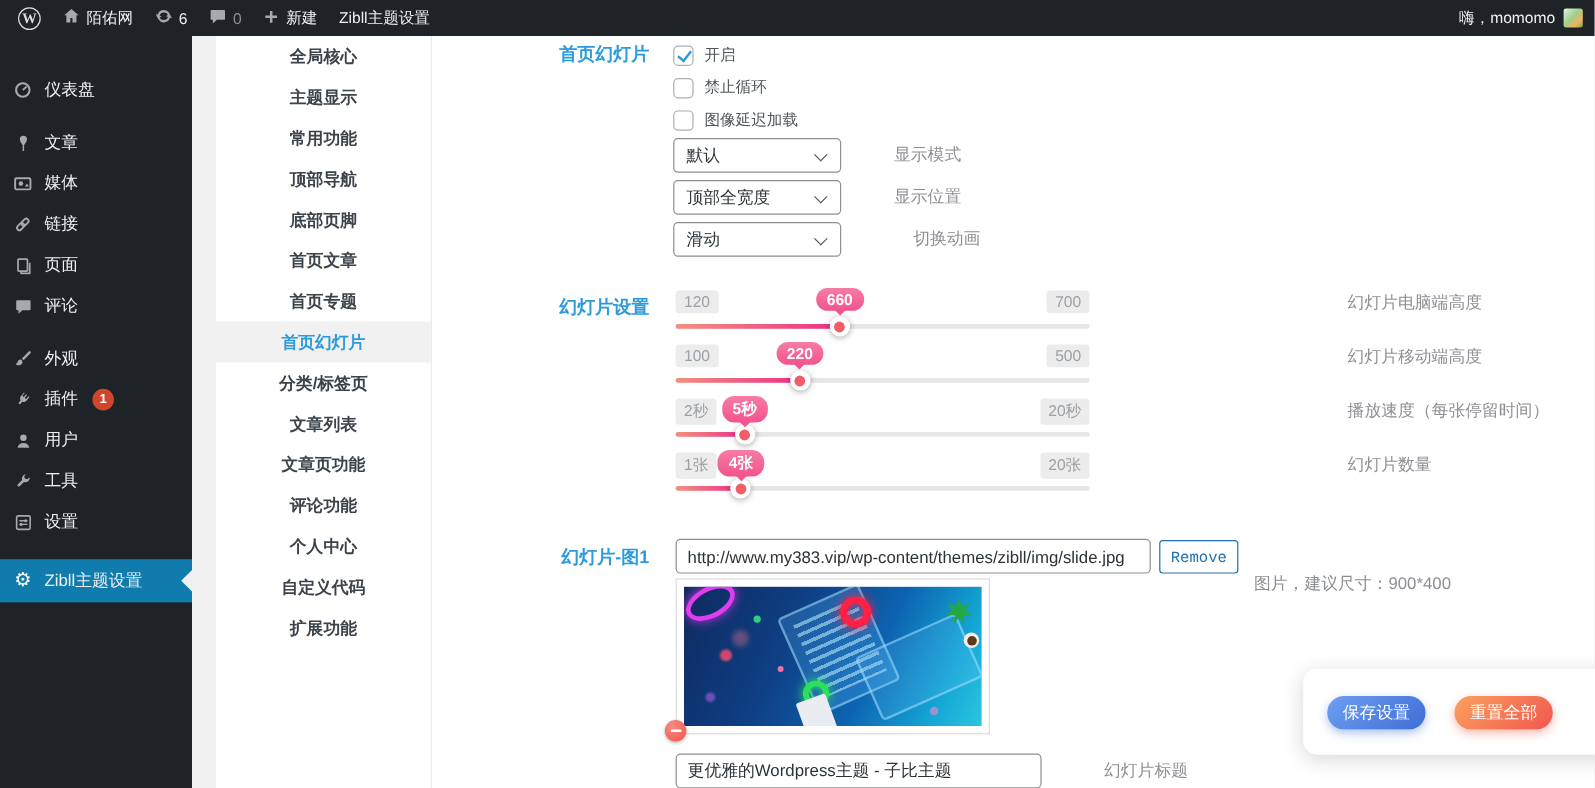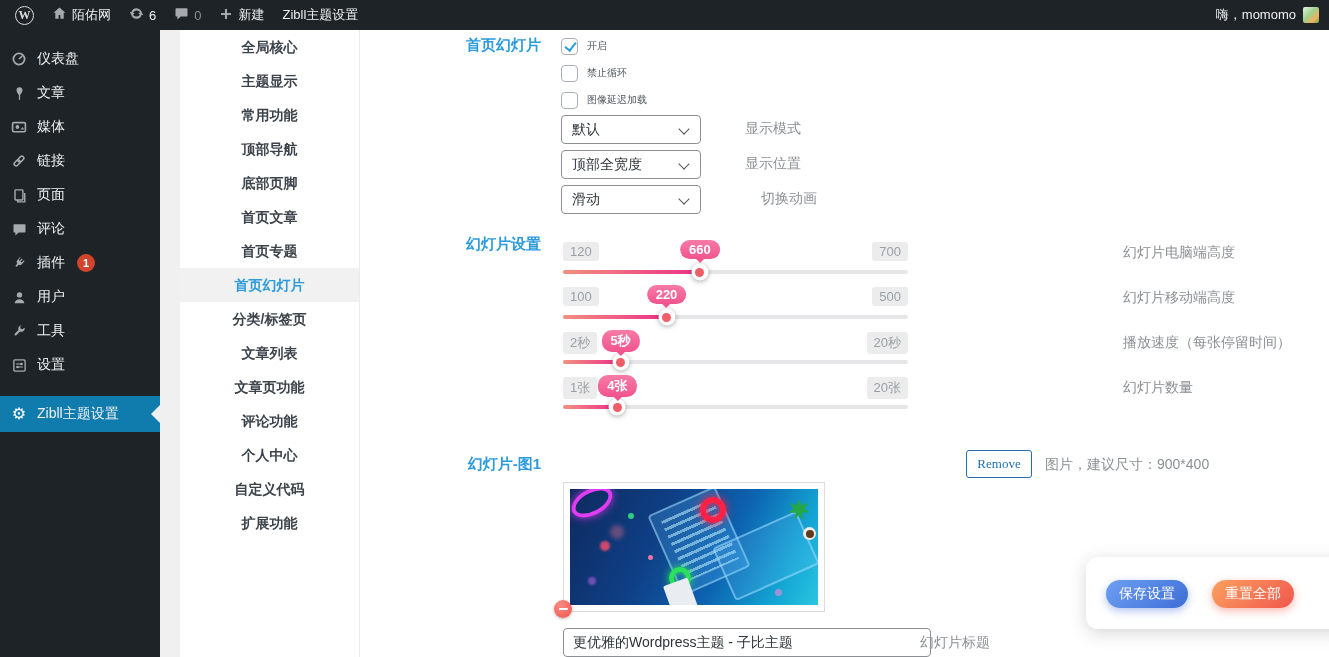--- a/index.html
+++ b/index.html
@@ -20,21 +20,21 @@
   .avatar { width:16px; height:16px; border-radius:2px; background:linear-gradient(135deg,#e8f2e4 0%,#9fd08a 45%,#f2b25e 75%,#6aa84f 100%); }
 
   
   .wp-side { position:absolute; left:0; top:30px; width:160px; height:627px; background:#1d2327; z-index:40; }
   .side-item { position:relative; display:flex; align-items:center; gap:9px; height:34px; padding-left:10px;
                color:#f0f0f1; font-size:14px; cursor:pointer; }
   .side-item .ic { width:18px; display:flex; justify-content:center; color:#a7aaad; }
   .side-item .ic svg { fill:currentColor; }
   .side-item.active { background:#0f7cad; }
   .side-item.active .ic { color:#ffffff; }
-  .gap-lg { }
+  .gap-lg { margin-top:10px; }
   .badge { display:inline-flex; align-items:center; justify-content:center; min-width:18px; height:18px;
            border-radius:50%; background:#d0452c; color:#fff; font-size:11px; font-weight:bold; margin-left:3px; }
   .callout { position:absolute; right:0; top:50%; transform:translateY(-50%); width:0; height:0;
              border-top:9px solid transparent; border-bottom:9px solid transparent; border-right:9px solid #f0f0f1; }
   .collapse { color:#a7aaad; }
   .circ-ic { width:15px; height:15px; border-radius:50%; background:#a7aaad; display:flex; align-items:center;
              justify-content:center; }
   .circ-ic span { width:0; height:0; border-top:4px solid transparent; border-bottom:4px solid transparent;
                   border-right:5px solid #1d2327; margin-right:1px; }
   .gear-glyph { font-size:16px; line-height:1; }
@@ -43,21 +43,21 @@
   .panel { position:absolute; left:180px; top:30px; width:1149px; height:627px; background:#ffffff; }
 
   
   .tmenu { position:absolute; left:180px; top:30px; width:180px; height:627px; background:#fff; border-right:1px solid #ececec; z-index:5; }
   .tmenu-item { height:34px; line-height:34px; text-align:center; font-size:14px; font-weight:bold; color:#3c434a; cursor:pointer; }
   .tmenu-item.active { background:#f1f1f1; color:#2b9bdb; }
 
   
   .content { position:absolute; left:360px; top:30px; width:969px; height:627px; }
   .sec-label { position:absolute; left:0; width:181px; text-align:right; font-size:15px; font-weight:bold; color:#2b9bdb; }
-  .row-label { font-size:10px; color:#50575e; }
+  .row-label { font-size:13px; color:#50575e; }
   .desc { font-size:14px; color:#8c8f94; }
 
   
   .chk-row { position:absolute; display:flex; align-items:center; gap:9px; height:22px; }
   .chk { width:17px; height:17px; border:1px solid #aab0b6; border-radius:4px; background:#fff; position:relative; cursor:pointer; }
   .chk.checked::after { content:""; position:absolute; left:5px; top:1px; width:5px; height:9px;
       border-right:2px solid #2b9bdb; border-bottom:2px solid #2b9bdb; transform:rotate(38deg); }
 
   
   .sel { position:absolute; width:140px; height:29px; border:1px solid #8c8f94; border-radius:4px; background:#fff;
@@ -77,21 +77,21 @@
   .sl-handle { position:absolute; top:50%; transform:translate(-50%,-50%); width:17px; height:17px; border-radius:50%;
       background:#fff; box-shadow:0 1px 5px rgba(0,0,0,.35); cursor:grab; }
   .sl-handle::after { content:""; position:absolute; left:50%; top:50%; transform:translate(-50%,-50%);
       width:9px; height:9px; border-radius:50%; background:#f25e68; }
   .sl-desc { position:absolute; left:560px; top:2px; white-space:nowrap; }
 
   
   .tinput { position:absolute; height:29px; border:1px solid #8c8f94; border-radius:4px; background:#fff;
             font-size:14px; color:#2c3338; padding:0 9px; font-family:inherit; }
   .btn-remove { position:absolute; width:66px; height:28px; background:#fff; border:1px solid #2271b1; border-radius:3px;
-            color:#2271b1; font-size:13px; cursor:pointer; font-family:Liberation Serif, serif; }
+            color:#2271b1; font-size:13px; cursor:pointer; font-family:Liberation Mono, monospace; }
 
   
   .thumb { position:absolute; left:203px; top:452px; width:262px; height:130px; background:#fff;
            border:1px solid #dcdcde; padding:6px; cursor:pointer; }
   .thumb-img { position:relative; width:100%; height:100%; overflow:hidden;
        background:linear-gradient(115deg,#0e2a5e 0%,#0f3f85 35%,#0d63b0 62%,#14a6d4 85%,#2bc6e0 100%); }
   .ring { position:absolute; border-radius:50%; }
   .r-red   { width:26px; height:26px; border:6px solid #ff2045; left:130px; top:8px;  box-shadow:0 0 10px #ff2045,inset 0 0 6px #ff2045; }
   .r-green { width:22px; height:22px; border:5px solid #2be05a; left:99px; top:78px; box-shadow:0 0 9px #2be05a,inset 0 0 5px #2be05a; }
   .r-mag   { width:44px; height:26px; border:4px solid #e03df0; border-radius:50%; left:172px; top:68px;
@@ -167,21 +167,21 @@
         <span>Zibll主题设置</span>
       </div>
     </div>
     <div class="bar-right">
       <span>嗨，momomo</span>
       <span class="avatar"></span>
     </div>
   </div>
 
   <div class="wp-side">
-    <div class="side-item" style="margin-top:12px">
+    <div class="side-item" style="margin-top:28px">
       <span class="ic">
         <svg width="16" height="16" viewBox="0 0 20 20">
             <circle cx="10" cy="10" r="7" fill="none" stroke="currentColor" stroke-width="2.2"></circle>
             <path d="M10 10 L14 6.5" stroke="currentColor" stroke-width="2"></path>
           </svg>
       </span>
         <span>仪表盘</span>
     </div>
     <div class="side-item gap-lg">
       <span class="ic">
@@ -222,20 +222,28 @@
       </span>
         <span>页面</span>
     </div>
     <div class="side-item">
       <span class="ic">
         <svg width="15" height="15" viewBox="0 0 20 20">
             <path fill="currentColor" d="M3 3h14a1 1 0 0 1 1 1v9a1 1 0 0 1-1 1H9l-4.5 4v-4H3a1 1 0 0 1-1-1V4a1 1 0 0 1 1-1z"></path>
           </svg>
       </span>
         <span>评论</span>
+    </div>
+    <div class="side-item gap-lg">
+      <span class="ic">
+        <svg width="16" height="16" viewBox="0 0 20 20">
+            <path fill="currentColor" d="M16.2 2.5 9 9.7l1.8 1.8 7.2-7.2c.5-.5.5-1.3 0-1.8s-1.3-.5-1.8 0zM8.2 10.8c-1.8-.2-3 .7-3.5 2.4-.3 1.2-1 1.8-2.2 2.1 1.3 1.8 5.3 2.4 6.8-.3.7-1.3.4-3-1.1-4.2z"></path>
+          </svg>
+      </span>
+        <span>外观</span>
     </div>
     <div class="side-item">
       <span class="ic">
         <svg width="15" height="15" viewBox="0 0 20 20">
             <path fill="currentColor" d="M6 3v4h2V3h1.5v4h2V3H13v5.2c0 2-1.2 3.5-2.8 4V15c0 1.6-2.4 1.6-2.4 0v-2.8C6.2 11.7 5 10.2 5 8.2V3z" transform="rotate(40 10 10)"></path>
           </svg>
       </span>
         <span>插件</span>
       <span class="badge">1</span>
     </div>
@@ -321,21 +329,21 @@
     <div class="sel" style="left:201px; top:120px">
       <span>顶部全宽度</span>
     </div>
     <div class="desc" style="position:absolute; left:385px; top:125px">显示位置</div>
 
     <div class="sel" style="left:201px; top:155px">
       <span>滑动</span>
     </div>
     <div class="desc" style="position:absolute; left:401px; top:160px">切换动画</div>
 
-    <div class="sec-label" style="top:205px">幻灯片设置</div>
+    <div class="sec-label" style="top:217px">幻灯片设置</div>
 
     <div class="slider" style="top:212px">
       <span class="mm-badge" style="left:0">120</span>
       <span class="sl-value" style="left: 39.6552%;">660</span>
       <span class="mm-badge" style="right:0">700</span>
       <div class="sl-track">
           <div class="sl-fill" style="width: 39.6552%;"></div>
           <div class="sl-handle" style="left: 39.6552%;"></div>
         </div>
       <span class="desc sl-desc">幻灯片电脑端高度</span>
@@ -369,22 +377,23 @@
       <span class="mm-badge" style="right:0">20张</span>
       <div class="sl-track">
           <div class="sl-fill" style="width: 15.7895%;"></div>
           <div class="sl-handle" style="left: 15.7895%;"></div>
         </div>
       <span class="desc sl-desc">幻灯片数量</span>
     </div>
 
     <div class="sec-label" style="top:425px">幻灯片-图1</div>
 
+    <input class="tinput" style="left: 203px; top: 419px; width: 396px;" value="http://www.my383.vip/wp-content/themes/zibll/img/slide.jpg">
     <button class="btn-remove" style="left:606px; top:420px">Remove</button>
-    <div class="desc" style="position:absolute; left:685px; top:426px">图片，建议尺寸：900*400</div>
+    <div class="desc" style="position:absolute; left:685px; top:448px">图片，建议尺寸：900*400</div>
 
     <div class="thumb">
       <div class="thumb-img">
         <div class="laptop2"></div>
         <div class="screen-lines"></div>
         <div class="laptop1"></div>
         <div class="ring r-red"></div>
         <div class="ring r-green"></div>
         <div class="r-mag"></div>
         <div class="plant"></div>
@@ -393,21 +402,21 @@
         <div class="dot" style="width:10px;height:10px;left:30px;top:52px;background:#ff4d6d;opacity:.8;filter:blur(1px)"></div>
         <div class="dot" style="width:6px;height:6px;left:58px;top:24px;background:#34e07a;opacity:.9"></div>
         <div class="dot" style="width:8px;height:8px;left:18px;top:88px;background:#b05fe0;opacity:.6;filter:blur(1px)"></div>
         <div class="dot" style="width:5px;height:5px;left:78px;top:66px;background:#ff7aa8;opacity:.9"></div>
         <div class="dot" style="width:7px;height:7px;left:205px;top:100px;background:#d58ad6;opacity:.7"></div>
         <div class="dot" style="width:14px;height:14px;left:40px;top:36px;background:rgba(255,120,140,.35);filter:blur(2px)"></div>
       </div>
     </div>
     <div class="minus-ic"></div>
 
-    <input class="tinput" style="left: 203px; top: 598px; width: 368px;" value="更优雅的Wordpress主题 - 子比主题">
+    <input class="tinput" style="left: 203px; top: 598px; width: 305px;" value="更优雅的Wordpress主题 - 子比主题">
     <div class="desc" style="position:absolute; left:560px; top:604px">幻灯片标题</div>
   </div>
 
   <div class="fab">
     <button class="pill btn-save">保存设置</button>
     <button class="pill btn-reset">重置全部</button>
   </div>
 
 </div>
 

